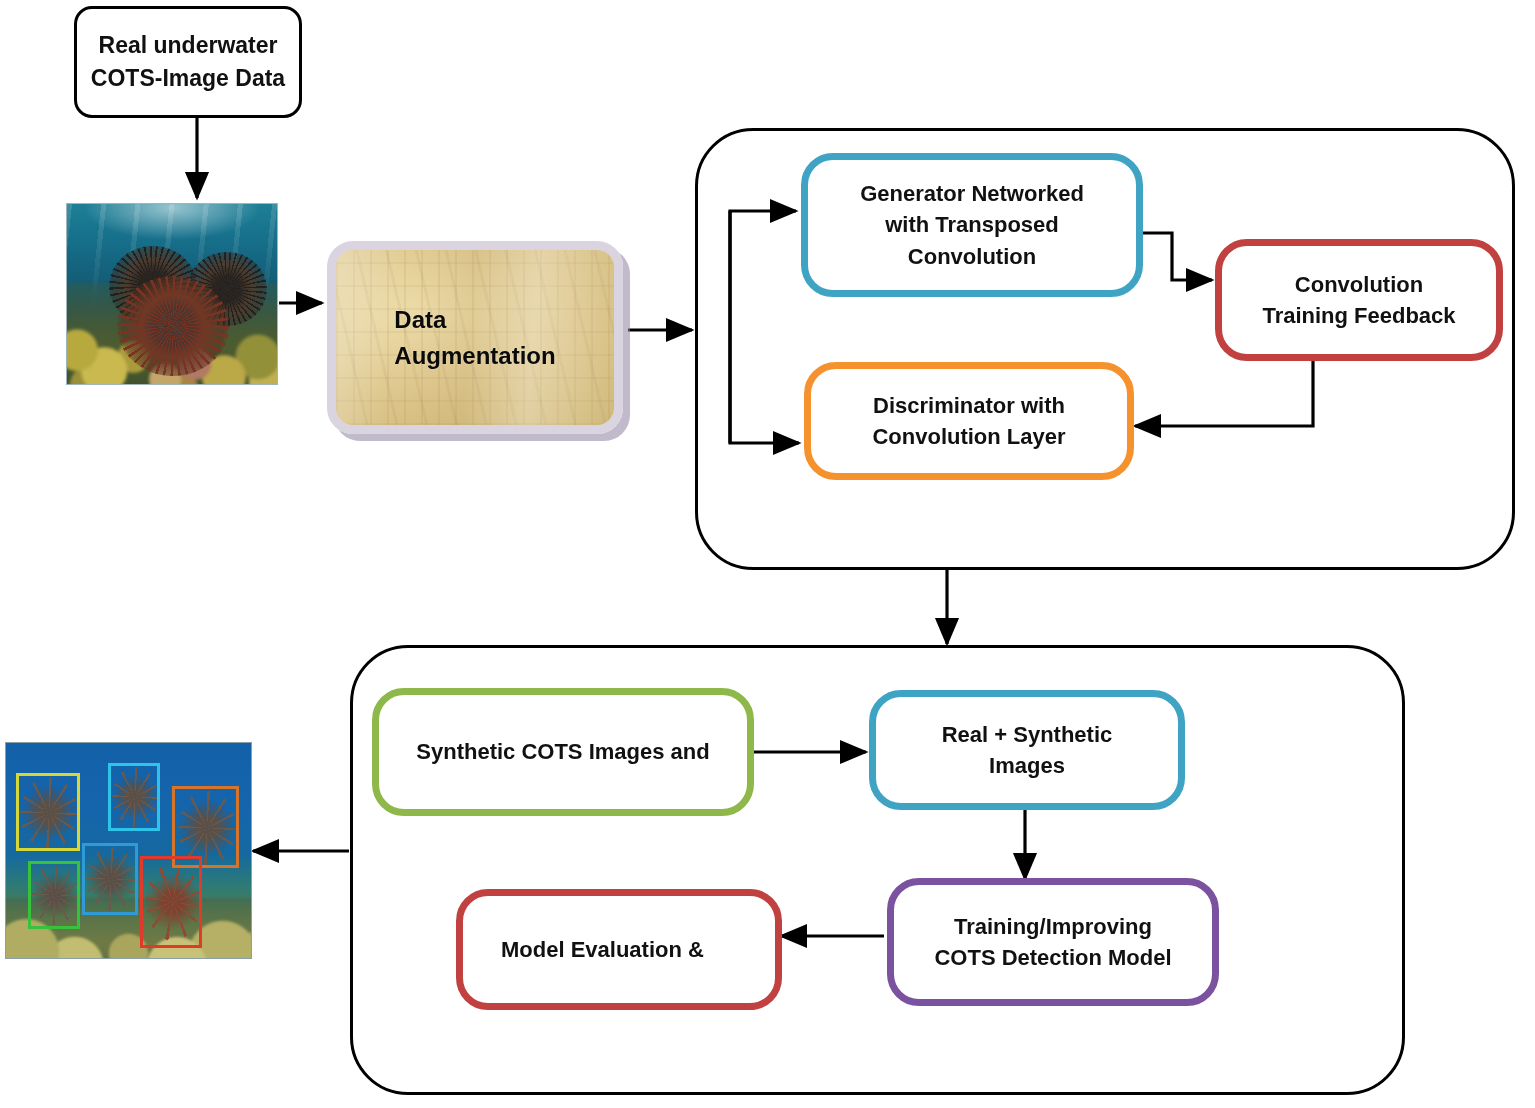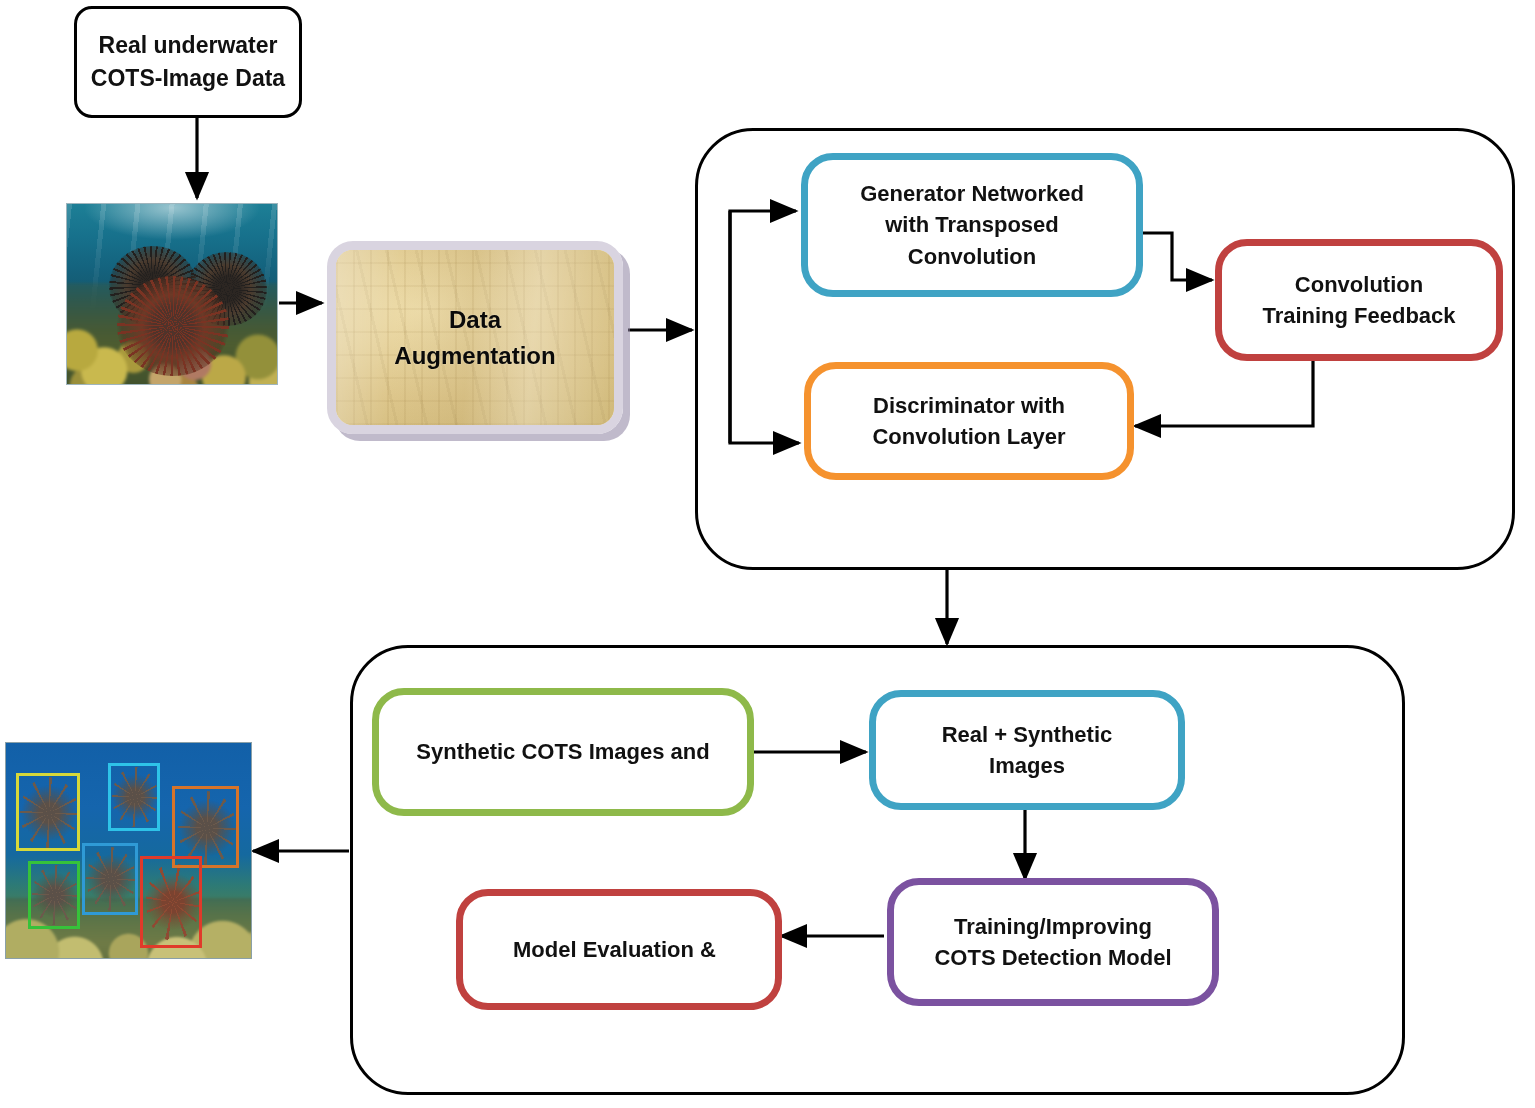--- a/index.html
+++ b/index.html
@@ -68,21 +68,20 @@
       repeating-linear-gradient(0deg, rgba(160,130,70,0.10) 0px, rgba(160,130,70,0.10) 2px, rgba(255,255,255,0) 2px, rgba(255,255,255,0) 23px),
       repeating-linear-gradient(77deg, rgba(120,95,45,0.07) 0px, rgba(120,95,45,0.07) 3px, rgba(255,255,255,0) 3px, rgba(255,255,255,0) 29px),
       radial-gradient(ellipse at 30% 35%, #eeddab 0%, #ddc68b 55%, #cfb878 100%);
   }
   .preproc .ptxt {
     position: relative;
     z-index: 2;
     font-weight: bold;
     font-size: 24px;
     color: #0a0a0a;
-    text-align: center;
     line-height: 1.5;
     text-shadow: 0 0 2px rgba(255,255,255,0.35);
   }
 
   
   .photo {
     position: absolute;
     overflow: hidden;
     box-sizing: border-box;
   }
@@ -284,21 +283,21 @@
     </div>
   </div>
 
   <div class="node thick" style="left:887px; top:878px; width:332px; height:128px; border-color:#7b52a0;">
     <div>
       <div>Training/Improving</div>
       <div>COTS Detection Model</div>
     </div>
   </div>
 
-  <div class="node thick" style="left:456px; top:889px; width:326px; height:121px; border-color:#c0413f; justify-content:flex-start; padding-left:50px; text-align:left;">
+  <div class="node thick" style="left:456px; top:889px; width:326px; height:121px; border-color:#c0413f; justify-content:flex-start; padding-left:38px; text-align:left;">
     <div>
       <div>Model Evaluation &amp;</div>
     </div>
   </div>
 
   <div class="photo detect" style="left:5px; top:742px; width:247px; height:217px;">
     <div class="floor"></div>
 
     <div class="star" style="left:14px; top:34px; width:58px; height:72px;"></div>
     <div class="star" style="left:106px; top:24px; width:46px; height:60px;"></div>

